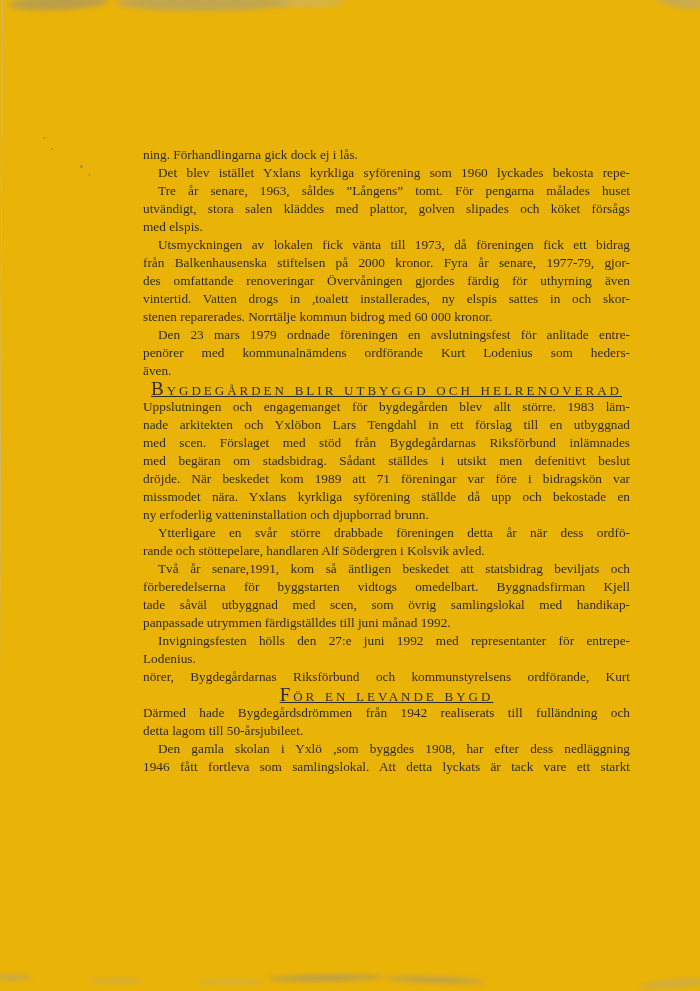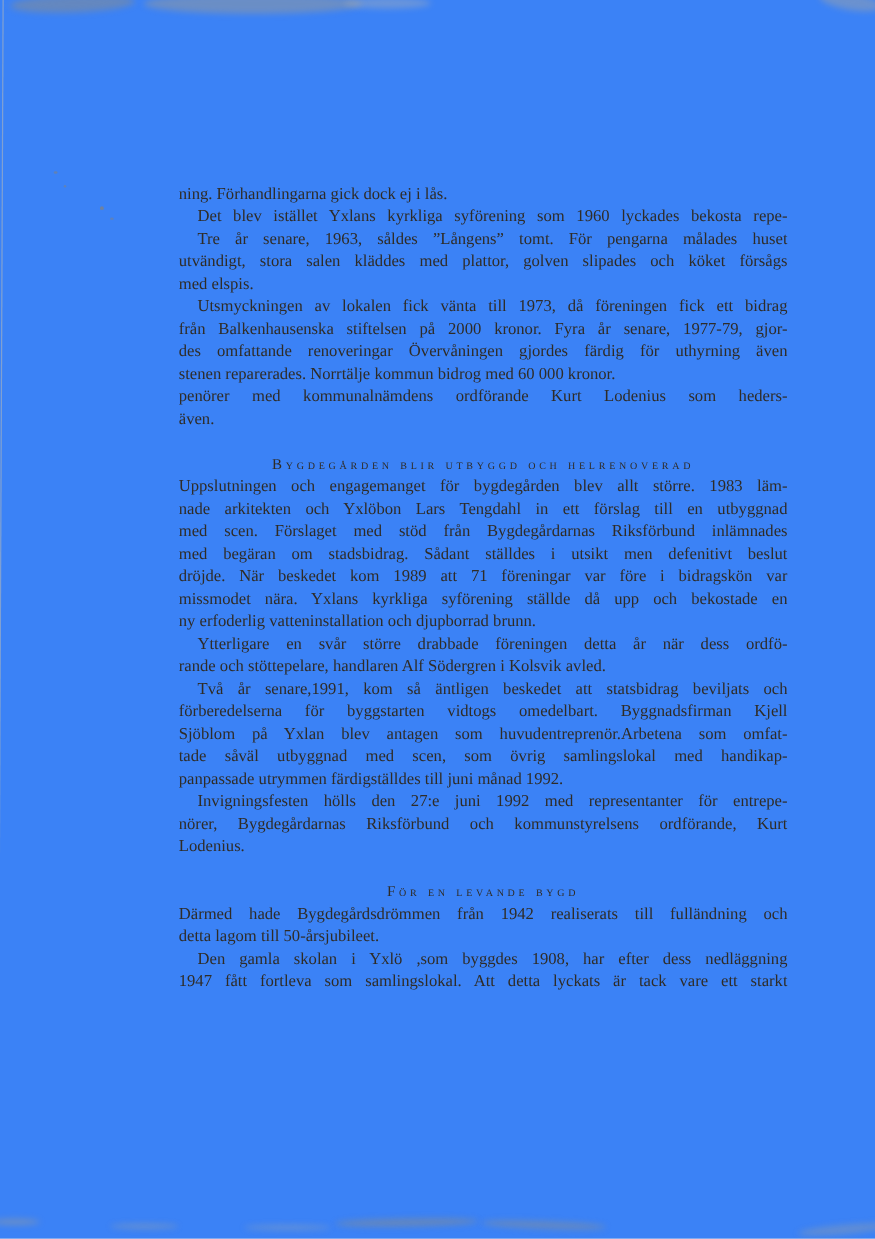--- a/index.html
+++ b/index.html
@@ -1,21 +1,21 @@
 <!DOCTYPE html>
 <html><head>
 <meta charset="utf-8">
 <style>
   html, body { margin: 0; padding: 0; background: #e9e9e7; }
   .page {
     position: relative;
     width: 700px;
     height: 991px;
     margin: 0 auto;
-    background: #3b82f6;
+    background: #eab308;
     overflow: hidden;
     font-family: "Liberation Serif", "DejaVu Serif", serif;
     color: #2f2c27;
   }
   .text-block {
     position: absolute;
     left: 143px;
     top: 146px;
     width: 487px;
   }
@@ -29,27 +29,28 @@
     text-align: left;
   }
   .line.jl {
     text-align: justify;
     text-align-last: justify;
   }
   .line.indent { padding-left: 15px; }
   .heading {
     height: 18px;
     line-height: 18px;
-    margin-top: 18px;
+    margin-top: 0;
     text-align: center;
     font-variant: small-caps;
     letter-spacing: 3px;
-    font-size: 12px;
+    font-size: 19px;
     font-weight: normal;
     overflow: hidden;
+    text-decoration: underline;
   }
   
   .artifact { position: absolute; pointer-events: none; }
   .smudge { border-radius: 50%; filter: blur(2.5px); }
   .crease {
     left: 2px; top: 0;
     width: 1px; height: 991px;
     background: #b9b9b5; opacity: 0.55;
     transform: rotate(0.25deg);
     transform-origin: top left;
@@ -89,56 +90,57 @@
       </div>
       <div class="para">
         <div class="line jl indent">Tre år senare, 1963, såldes ”Långens” tomt. För pengarna målades huset</div>
         <div class="line jl">utvändigt, stora salen kläddes med plattor, golven slipades och köket försågs</div>
         <div class="line">med elspis.</div>
       </div>
       <div class="para">
         <div class="line jl indent">Utsmyckningen av lokalen fick vänta till 1973, då föreningen fick ett bidrag</div>
         <div class="line jl">från Balkenhausenska stiftelsen på 2000 kronor. Fyra år senare, 1977-79, gjor-</div>
         <div class="line jl">des omfattande renoveringar Övervåningen gjordes färdig för uthyrning även</div>
+        <div class="line jl">vintertid. Vatten drogs in ,toalett installerades, ny elspis sattes in och skor-</div>
         <div class="line">stenen reparerades. Norrtälje kommun bidrog med 60 000 kronor.</div>
       </div>
       <div class="para">
+        <div class="line jl indent">Den 23 mars 1979 ordnade föreningen en avslutningsfest för anlitade entre-</div>
         <div class="line jl">penörer med kommunalnämdens ordförande Kurt Lodenius som heders-</div>
         <div class="line">även.</div>
       </div>
       <div class="heading">Bygdegården blir utbyggd och helrenoverad</div>
       <div class="para">
         <div class="line jl">Uppslutningen och engagemanget för bygdegården blev allt större. 1983 läm-</div>
         <div class="line jl">nade arkitekten och Yxlöbon Lars Tengdahl in ett förslag till en utbyggnad</div>
         <div class="line jl">med scen. Förslaget med stöd från Bygdegårdarnas Riksförbund inlämnades</div>
         <div class="line jl">med begäran om stadsbidrag. Sådant ställdes i utsikt men defenitivt beslut</div>
         <div class="line jl">dröjde. När beskedet kom 1989 att 71 föreningar var före i bidragskön var</div>
         <div class="line jl">missmodet nära. Yxlans kyrkliga syförening ställde då upp och bekostade en</div>
         <div class="line">ny erfoderlig vatteninstallation och djupborrad brunn.</div>
       </div>
       <div class="para">
         <div class="line jl indent">Ytterligare en svår större drabbade föreningen detta år när dess ordfö-</div>
         <div class="line">rande och stöttepelare, handlaren Alf Södergren i Kolsvik avled.</div>
       </div>
       <div class="para">
         <div class="line jl indent">Två år senare,1991, kom så äntligen beskedet att statsbidrag beviljats och</div>
         <div class="line jl">förberedelserna för byggstarten vidtogs omedelbart. Byggnadsfirman Kjell</div>
-        <div class="line jl">Sjöblom på Yxlan blev antagen som huvudentreprenör.Arbetena som omfat-</div>
         <div class="line jl">tade såväl utbyggnad med scen, som övrig samlingslokal med handikap-</div>
         <div class="line">panpassade utrymmen färdigställdes till juni månad 1992.</div>
       </div>
       <div class="para">
         <div class="line jl indent">Invigningsfesten hölls den 27:e juni 1992 med representanter för entrepe-</div>
+        <div class="line">Lodenius.</div>
         <div class="line jl">nörer, Bygdegårdarnas Riksförbund och kommunstyrelsens ordförande, Kurt</div>
-        <div class="line">Lodenius.</div>
       </div>
       <div class="heading">För en levande bygd</div>
       <div class="para">
         <div class="line jl">Därmed hade Bygdegårdsdrömmen från 1942 realiserats till fulländning och</div>
         <div class="line">detta lagom till 50-årsjubileet.</div>
       </div>
       <div class="para">
         <div class="line jl indent">Den gamla skolan i Yxlö ,som byggdes 1908, har efter dess nedläggning</div>
-        <div class="line jl">1947 fått fortleva som samlingslokal. Att detta lyckats är tack vare ett starkt</div>
+        <div class="line jl">1946 fått fortleva som samlingslokal. Att detta lyckats är tack vare ett starkt</div>
       </div>
     </div>
 
 </div>
 
 </body></html>

